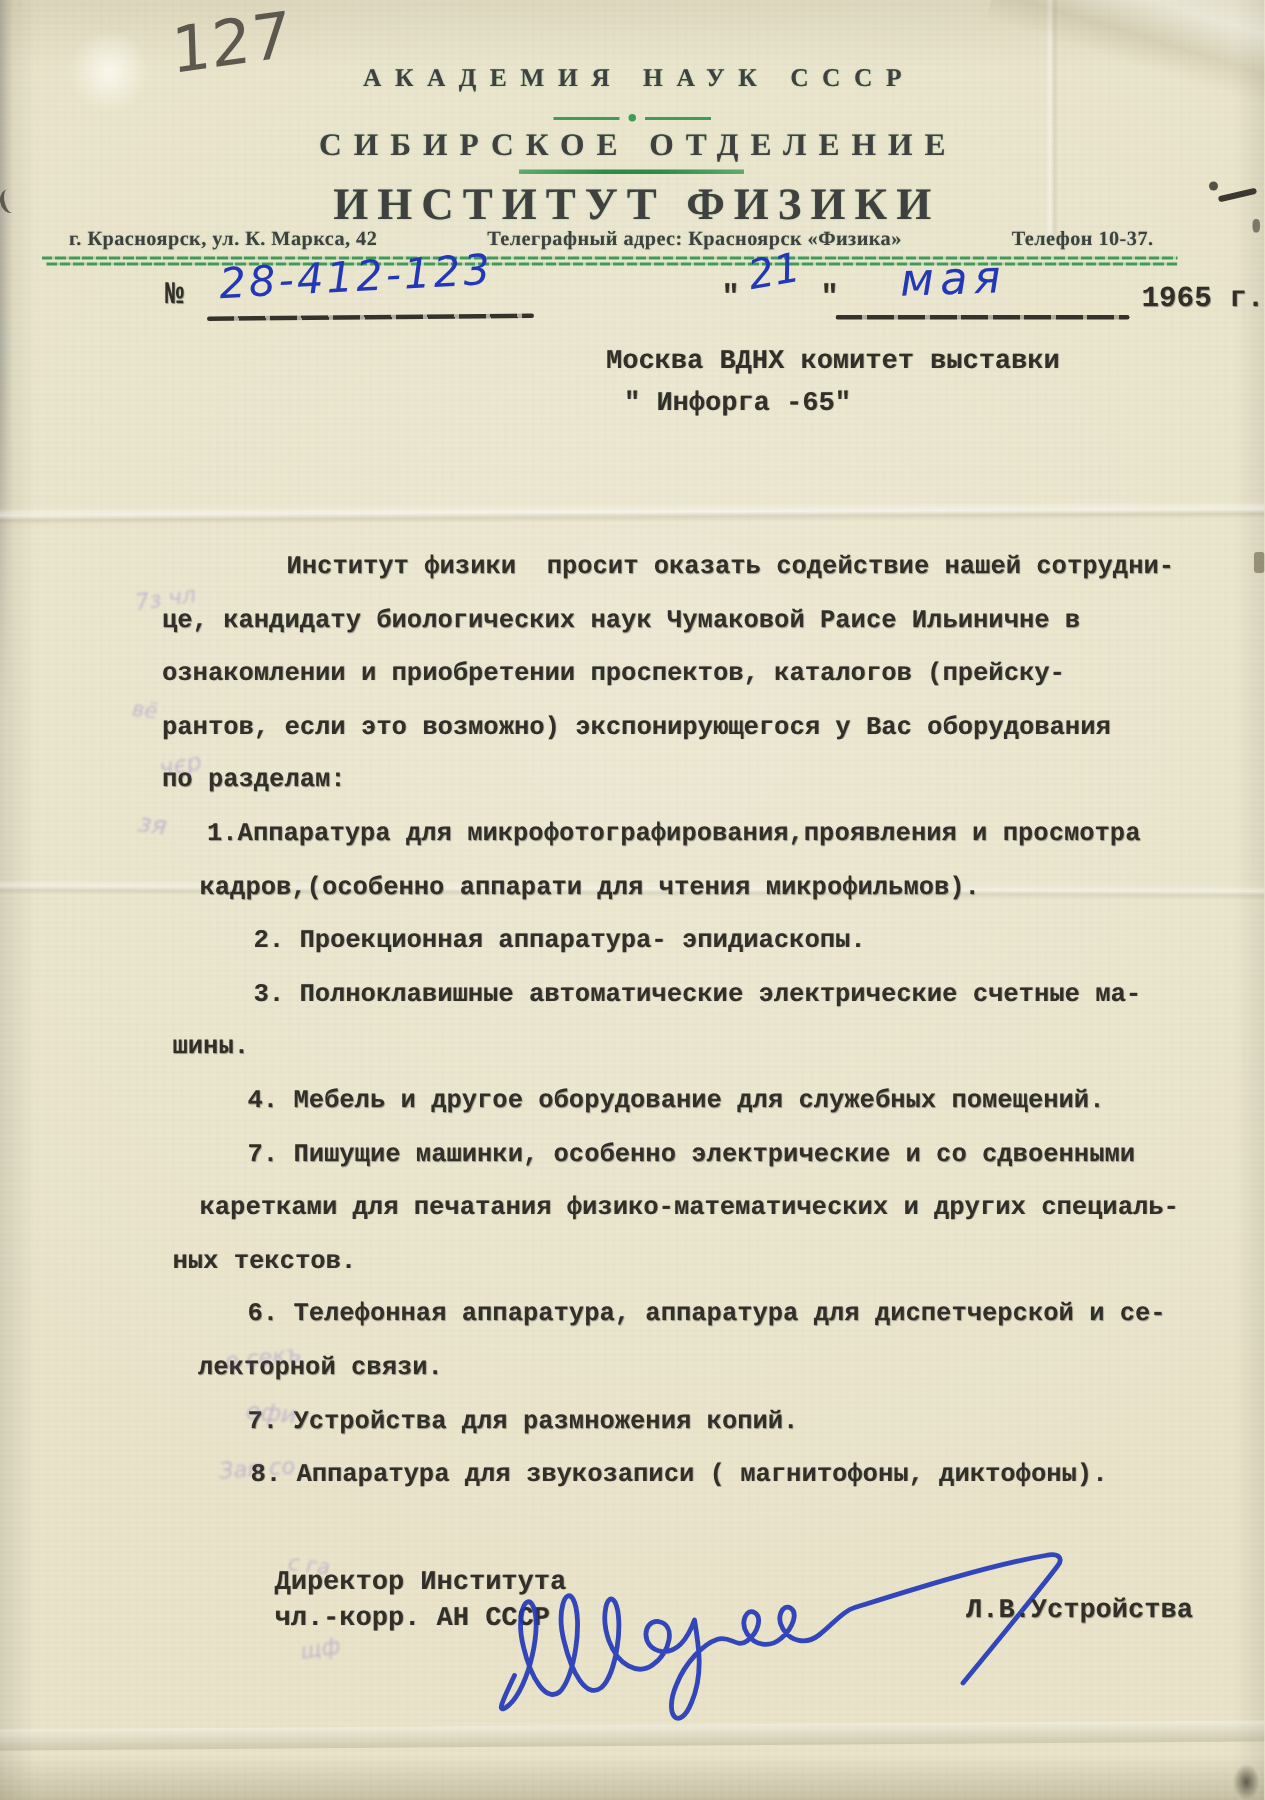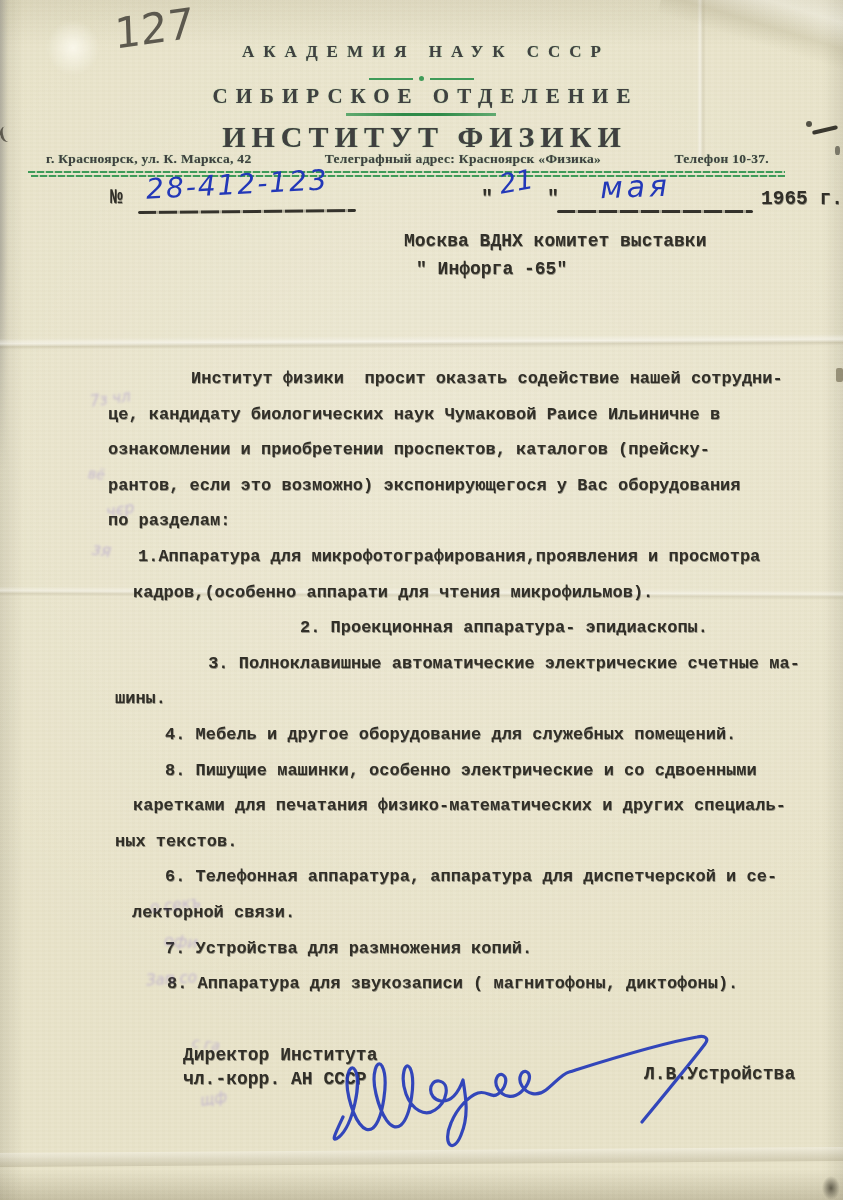--- a/index.html
+++ b/index.html
@@ -75,21 +75,21 @@
   .letterhead-rule::after{bottom:0;left:3px;}
   .addr-row{position:absolute;left:46px;right:74px;top:151px;display:flex;justify-content:space-between;
     font-size:13.5px;letter-spacing:.3px;}
   
   .u-line{position:absolute;height:3px;border-radius:2px;
     background:repeating-linear-gradient(90deg,#34322b 0 18px, rgba(52,50,43,.3) 18px 21px);}
   
   .body-block{position:absolute;left:103px;top:361px;width:736px;font-size:17px;line-height:35.6px;}
   .ln{white-space:pre;}
   .i0{padding-left:0;margin-left:12px;} .i5{padding-left:5px;} .i29{padding-left:29px;} .i30{padding-left:30px;}
-  .i35{padding-left:35px;} .i62{padding-left:62px;} .i64{padding-left:64px;} .i66{padding-left:66px;text-align:center;} .i88{padding-left:88px;}
+  .i35{padding-left:35px;} .i62{padding-left:62px;} .i64{padding-left:64px;} .i66{padding-left:66px;} .i88{padding-left:88px;}
   
   .sig-ink{position:absolute;left:315px;top:1022px;}
   .sig-ink path{stroke:#2338b8;stroke-width:3.2;fill:none;stroke-linecap:round;stroke-linejoin:round;opacity:.92;}
 </style>
 </head>
 <body>
 
 <div class="layer paper-shade"></div>
 <div class="layer grain"></div>
 <div class="artifact edge-left"></div>
@@ -154,21 +154,21 @@
   <div class="ln i5">це, кандидату биологических наук Чумаковой Раисе Ильиничне в</div>
   <div class="ln i5">ознакомлении и приобретении проспектов, каталогов (прейску-</div>
   <div class="ln i5">рантов, если это возможно) экспонирующегося у Вас оборудования</div>
   <div class="ln i5">по разделам:</div>
   <div class="ln i35">1.Аппаратура для микрофотографирования,проявления и просмотра</div>
   <div class="ln i30">кадров,(особенно аппарати для чтения микрофильмов).</div>
   <div class="ln i66">2. Проекционная аппаратура- эпидиаскопы.</div>
   <div class="ln i66">3. Полноклавишные автоматические электрические счетные ма-</div>
   <div class="ln i0">шины.</div>
   <div class="ln i62">4. Мебель и другое оборудование для служебных помещений.</div>
-  <div class="ln i62">8. Пишущие машинки, особенно электрические и со сдвоенными</div>
+  <div class="ln i62">7. Пишущие машинки, особенно электрические и со сдвоенными</div>
   <div class="ln i30">каретками для печатания физико-математических и других специаль-</div>
   <div class="ln i0">ных текстов.</div>
   <div class="ln i62">6. Телефонная аппаратура, аппаратура для диспетчерской и се-</div>
   <div class="ln i29">лекторной связи.</div>
   <div class="ln i62">7. Устройства для размножения копий.</div>
   <div class="ln i64">8. Аппаратура для звукозаписи ( магнитофоны, диктофоны).</div>
 </div>
 
 <div>
   <div class="abs typed" style="left:183px;top:1044px;font-size:18px;line-height:23.5px;">

